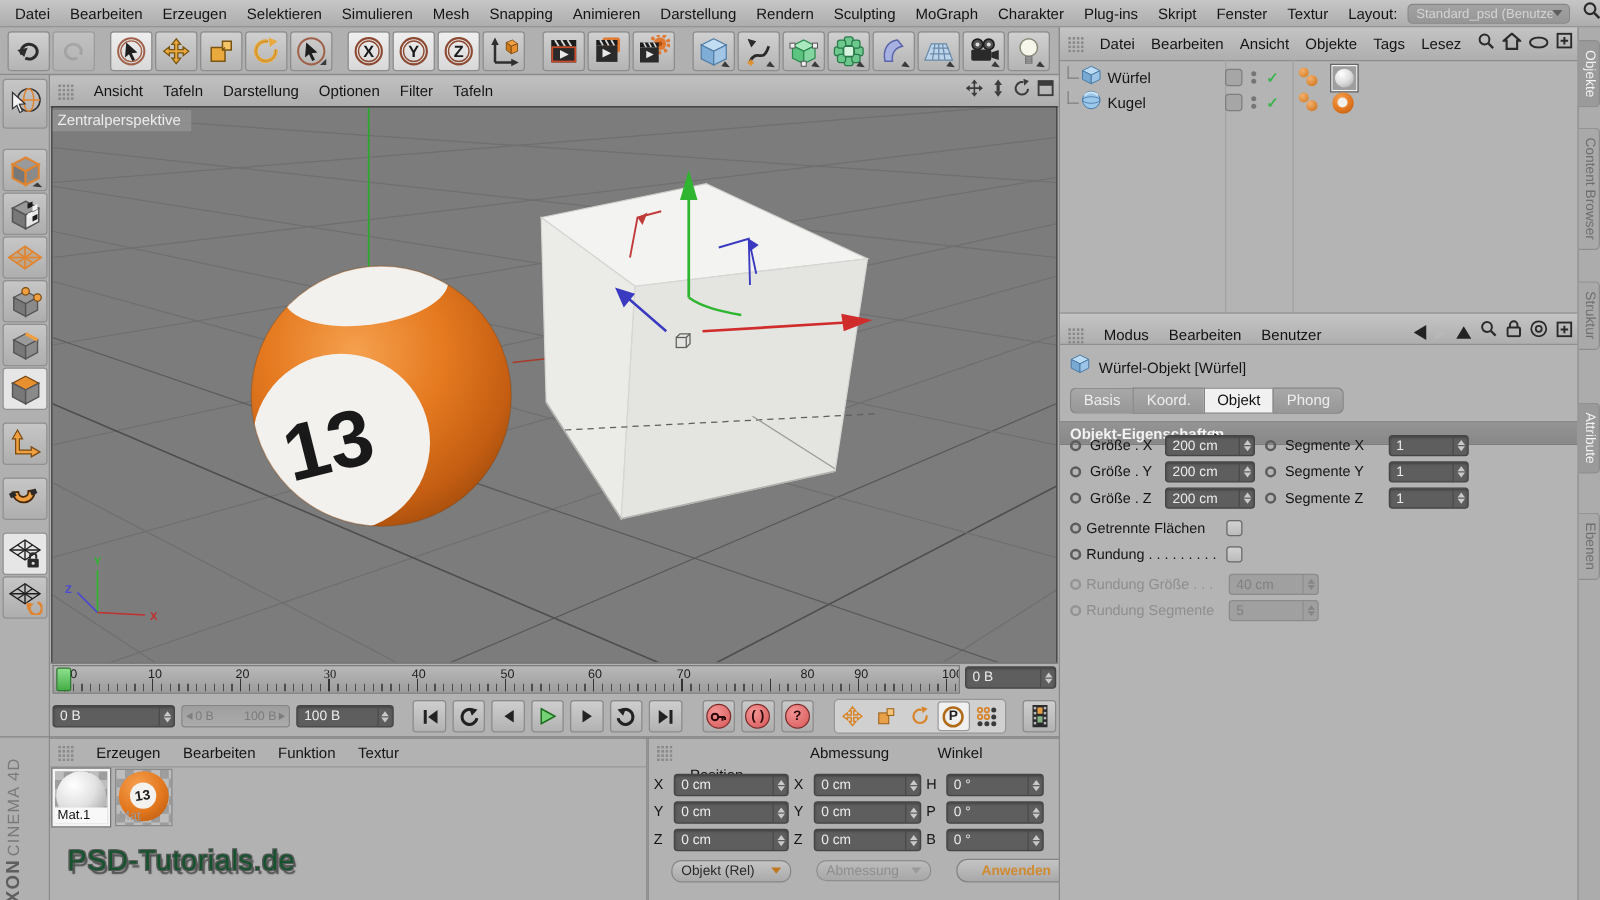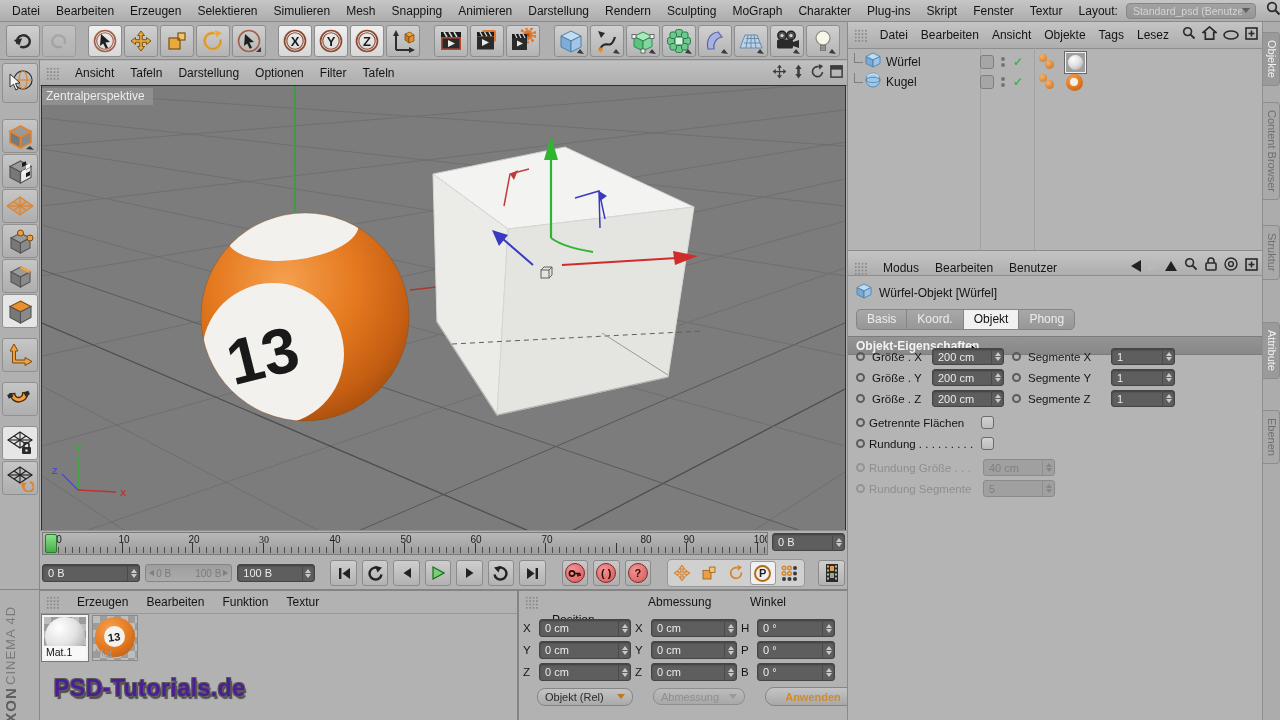--- a/index.html
+++ b/index.html
@@ -36,21 +36,21 @@
   .vline{position:absolute;width:1px;background:#8c8c8c;}
   .hline{position:absolute;height:1px;background:#8c8c8c;}
   .tpbtn{width:28px;height:26px;background:linear-gradient(#cecece,#b2b2b2);border:1px solid #8b8b8b;border-radius:3px;display:flex;align-items:center;justify-content:center;box-sizing:border-box;}
   .recbtn{width:28px;height:26px;background:linear-gradient(#c8c8c8,#aeaeae);border:1px solid #8b8b8b;border-radius:3px;display:flex;align-items:center;justify-content:center;box-sizing:border-box;}
   .reddot{width:20px;height:20px;border-radius:50%;background:radial-gradient(circle at 35% 30%,#f29494,#e06a6a 70%,#c85454);border:1px solid #7e2a2a;display:flex;align-items:center;justify-content:center;color:#2a0a0a;font-weight:bold;font-size:11px;box-sizing:border-box;}
   .kbtn{width:26px;height:24px;display:flex;align-items:center;justify-content:center;border-radius:3px;}
   .kbtn.active{background:#f0f0f0;border:1px solid #9a9a9a;box-sizing:border-box;}
   .mat{position:absolute;width:46px;height:46px;border:1px solid #8a8a8a;background:linear-gradient(45deg,#9c9c9c 25%,transparent 25%,transparent 75%,#9c9c9c 75%),linear-gradient(45deg,#9c9c9c 25%,#bdbdbd 25%,#bdbdbd 75%,#9c9c9c 75%);background-size:14px 14px;background-position:0 0,7px 7px;box-sizing:border-box;}
   .mat.sel{border:2px solid #f4f4f4;box-shadow:0 0 0 1px #777;}
   .matlabel{position:absolute;left:0;right:0;bottom:0;font-size:10.5px;padding:0 2px;line-height:13px;}
-  .watermark{font-size:23px;font-weight:bold;color:#4c1d95;letter-spacing:.5px;text-shadow:-1px -1px 0 #595959,1px -1px 0 #595959,-1px 1px 0 #595959,1px 1px 0 #595959,2px 3px 1px #4e4e4e;}
+  .watermark{font-size:23px;font-weight:normal;color:#14532d;letter-spacing:.5px;text-shadow:-1px -1px 0 #595959,1px -1px 0 #595959,-1px 1px 0 #595959,1px 1px 0 #595959,2px 3px 1px #4e4e4e;}
   .num{position:absolute;top:1px;transform:translateX(-50%);font-size:10px;color:#1c1c1c;}
 </style>
 </head>
 <body>
 
 <div id="app">
 
   <div class="abs" style="left:0;top:0;width:1280px;height:22px;background:linear-gradient(#c6c6c6,#adadad);border-bottom:1px solid #8a8a8a;display:flex;align-items:center;padding-left:4px;box-sizing:border-box;">
     <span class="mi">Datei</span>
     <span class="mi">Bearbeiten</span>

